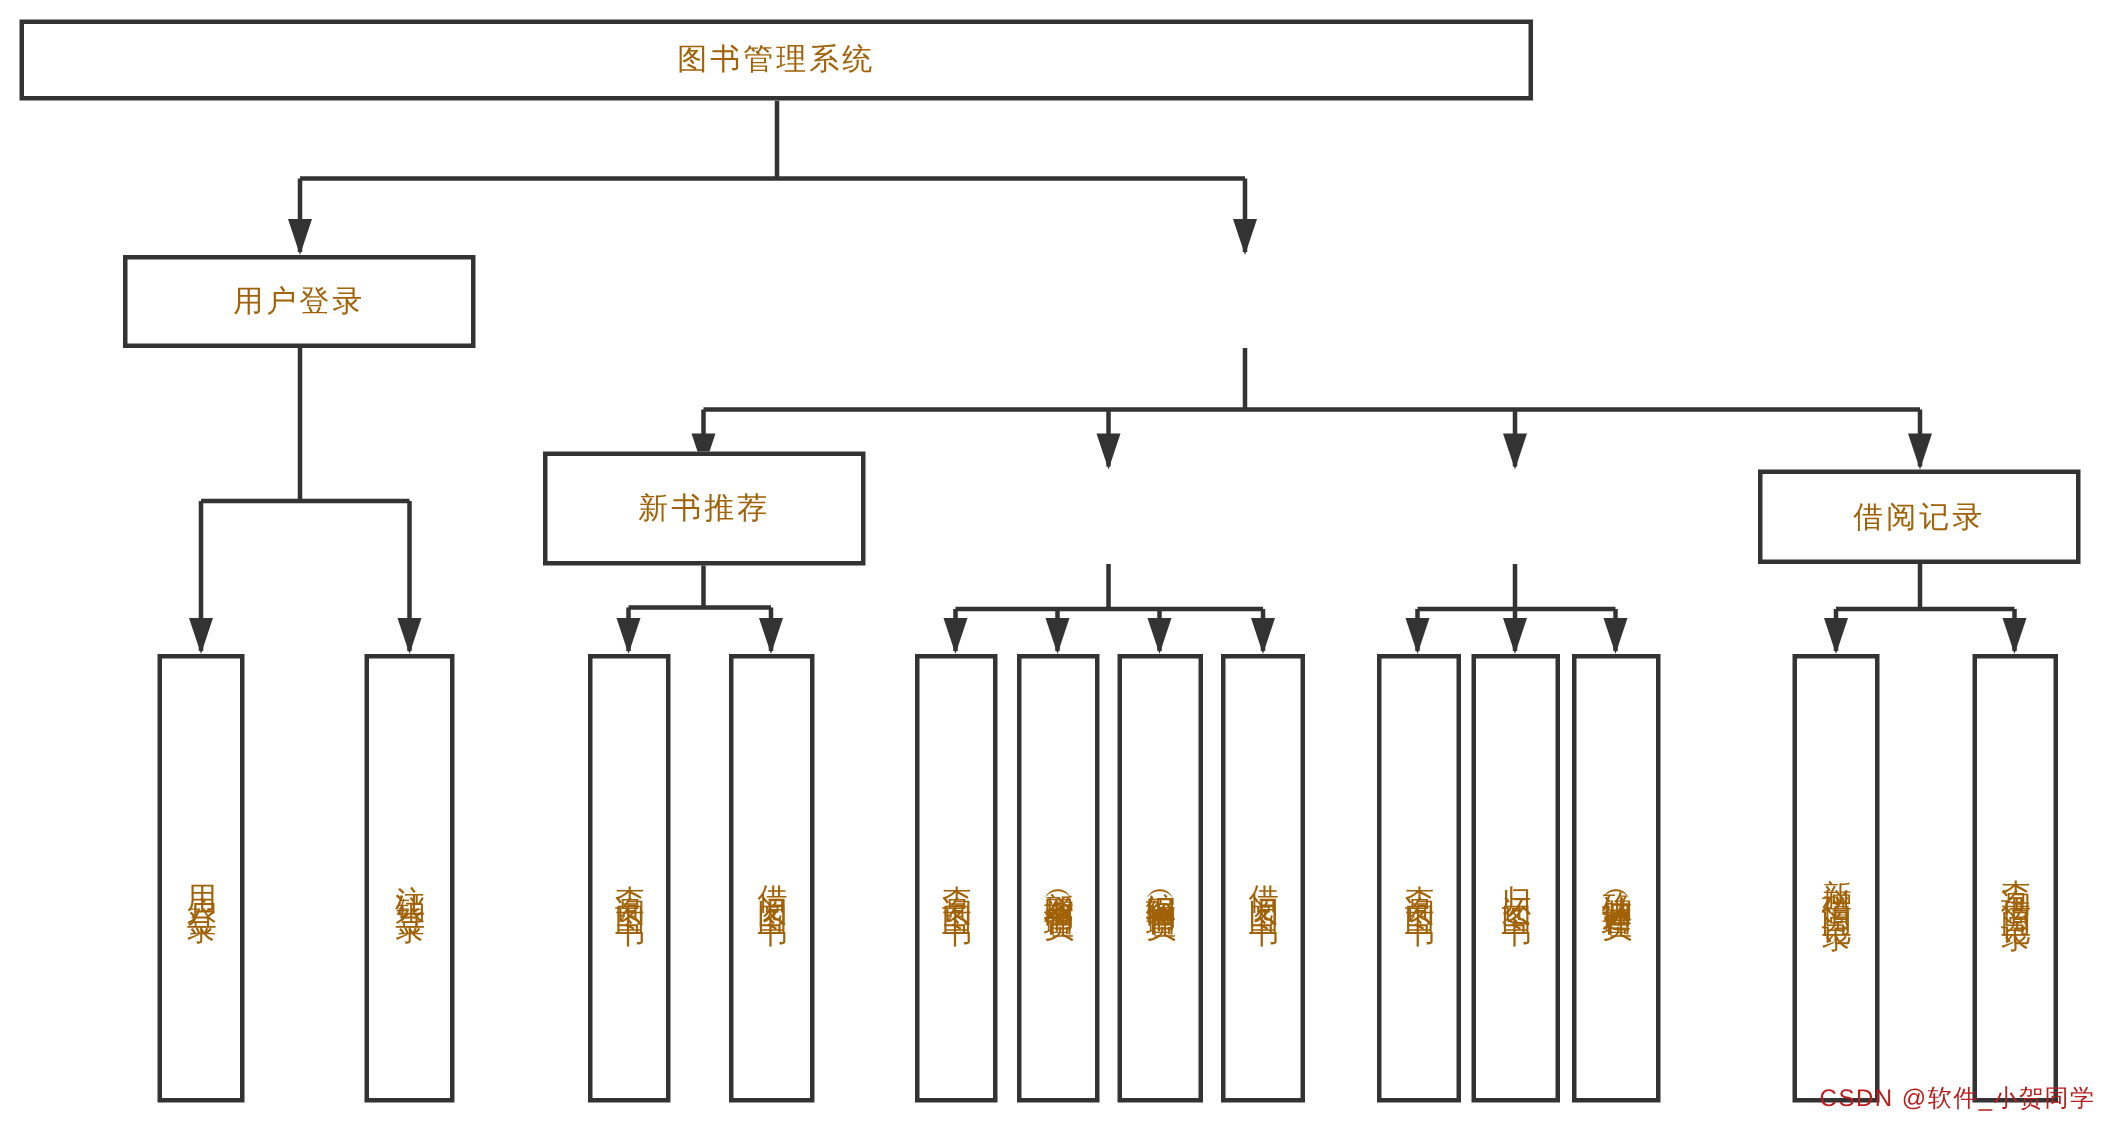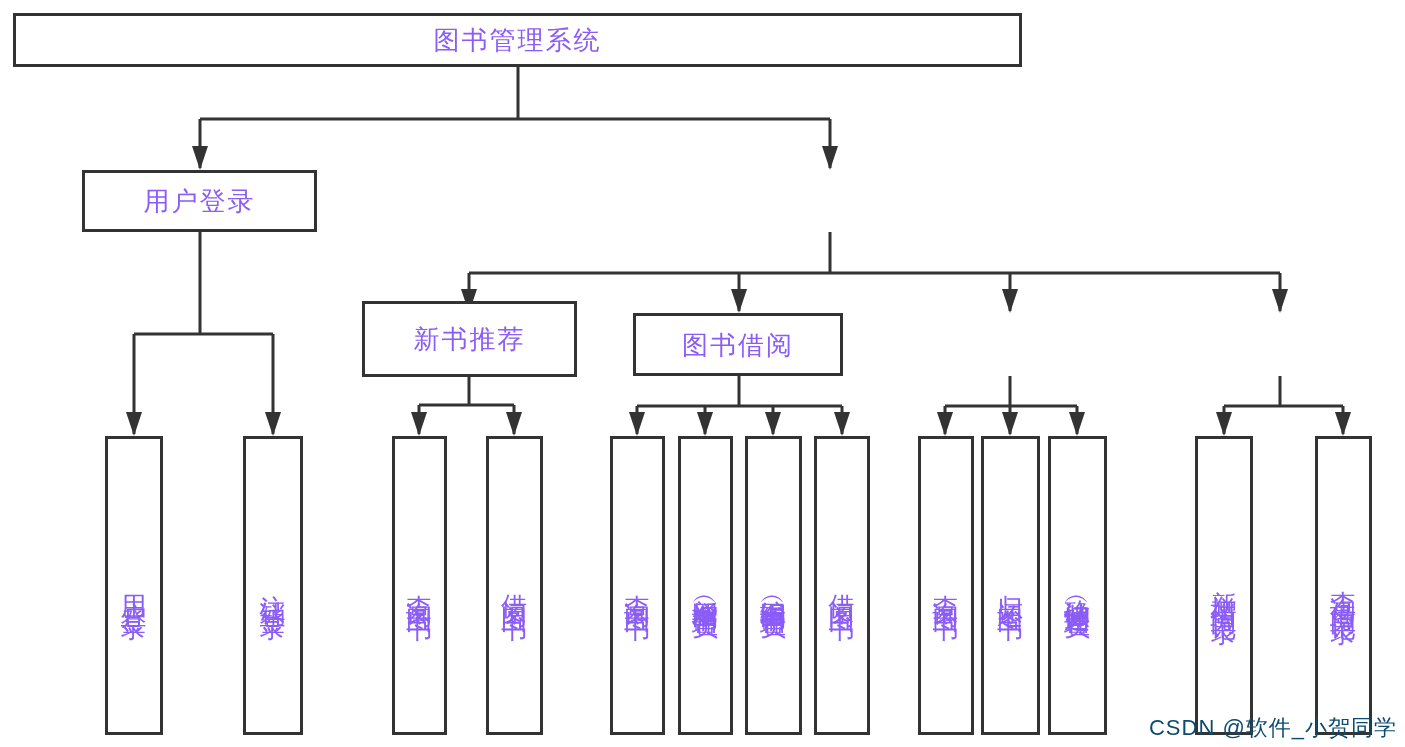--- a/index.html
+++ b/index.html
@@ -9,41 +9,41 @@
     background:#ffffff;
     font-family:"Liberation Sans", sans-serif;
     overflow:hidden;
   }
   #connectors{position:absolute;left:0;top:0;width:1405px;height:747px;}
   .box{
     position:absolute;
     box-sizing:border-box;
     border:3px solid #333333;
     background:#ffffff;
-    color:#8b5cf6;
+    color:#a16207;
     display:flex;
     align-items:center;
     justify-content:center;
     text-align:center;
-    font-size:26px;
+    font-size:20px;
     letter-spacing:2px;
     line-height:1;
   }
   .box.v{
     writing-mode:vertical-rl;
     letter-spacing:7px;
     padding-top:4px;
   }
   .box.v.long{letter-spacing:2px;}
   #watermark{
     position:absolute;
     right:8px;
     bottom:4px;
-    font-size:22px;
-    color:#0c4a6e;
+    font-size:16px;
+    color:#b91c1c;
     letter-spacing:1px;
     white-space:nowrap;
   }
 </style>
 </head>
 <body>
 
 <div id="canvas">
 
   <svg id="connectors" viewBox="0 0 1405 747" xmlns="http://www.w3.org/2000/svg">
@@ -83,21 +83,21 @@
       <polygon points="1216,412 1232,412 1224,436"></polygon>
       <polygon points="1335,412 1351,412 1343,436"></polygon>
     </g>
   </svg>
 
   <div class="box" style="left:13px;top:13px;width:1009px;height:54px">图书管理系统</div>
 
   <div class="box" style="left:82px;top:170px;width:235px;height:62px">用户登录</div>
 
   <div class="box" style="left:362px;top:301px;width:215px;height:76px">新书推荐</div>
-  <div class="box" style="left:633px;top:313px;width:210px;height:63px">图书借阅</div>
+  <div class="box" style="left:1172px;top:313px;width:215px;height:63px">借阅记录</div>
 
   <div class="box v" style="left:105px;top:436px;width:58px;height:299px">用户登录</div>
   <div class="box v" style="left:243px;top:436px;width:60px;height:299px">注销登录</div>
 
   <div class="box v" style="left:392px;top:436px;width:55px;height:299px">查询图书</div>
   <div class="box v" style="left:486px;top:436px;width:57px;height:299px">借阅图书</div>
 
   <div class="box v" style="left:610px;top:436px;width:55px;height:299px">查询图书</div>
   <div class="box v long" style="left:678px;top:436px;width:55px;height:299px">新增图书（管理员）</div>
   <div class="box v long" style="left:745px;top:436px;width:57px;height:299px">编辑图书（管理员）</div>

